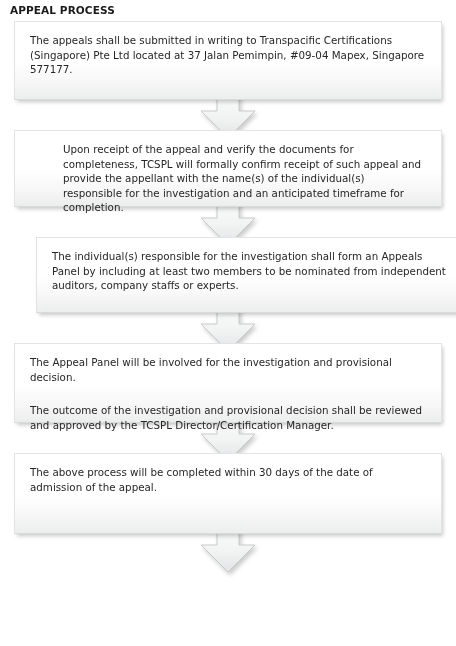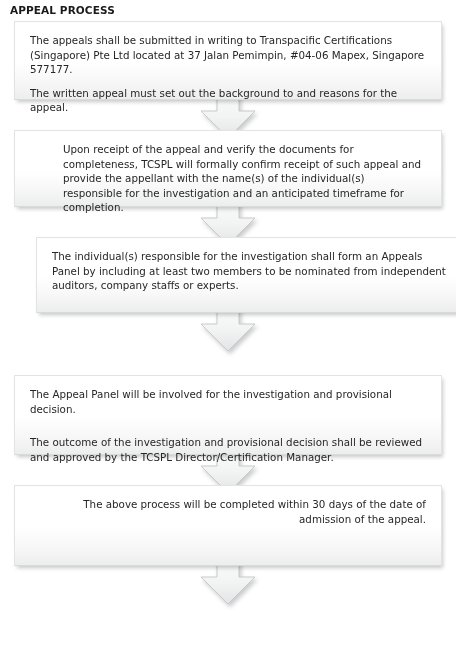--- a/index.html
+++ b/index.html
@@ -63,22 +63,22 @@
     line-height: 14.6px;
     color: #262626;
   }
   .node p + p { margin-top: 9px; }
   .node.spaced p + p { margin-top: 19px; }
 
   
   .node.n1 { height: 79px; }
   .node.n2 { height: 77px; padding-left: 48px; }
   .node.n3 { height: 76px; margin-left: 36px; }
-  .node.n4 { height: 80px; margin-top: 32px; }
-  .node.n5 { height: 81px; text-align: right; }
+  .node.n4 { height: 80px; }
+  .node.n5 { height: 81px; }
   .node.n6 { height: 58px; padding-top: 20px; }
 
   
   .connector {
     position: relative;
     height: 30px;
     width: 456px;
     z-index: 1;
   }
   .connector .arrow {
@@ -98,22 +98,21 @@
 </head>
 <body>
 
 <div id="page">
 
   <div class="page-title">APPEAL PROCESS</div>
 
   <div class="flow">
 
     <div class="node n1">
-      <p>The appeals shall be submitted in writing to Transpacific Certifications (Singapore) Pte Ltd located at 37 Jalan Pemimpin, #04-06 Mapex, Singapore 577177.</p>
-      <p>The written appeal must set out the background to and reasons for the appeal.</p>
+      <p>The appeals shall be submitted in writing to Transpacific Certifications (Singapore) Pte Ltd located at 37 Jalan Pemimpin, #09-04 Mapex, Singapore 577177.</p>
     </div>
 
     <div class="connector">
       <span class="arrow">
         <svg width="64" height="48" viewBox="0 0 64 48" xmlns="http://www.w3.org/2000/svg">
           <defs>
             <linearGradient id="ag1" x1="0" y1="0" x2="0" y2="1">
               <stop offset="0%" stop-color="#fcfcfc"></stop>
               <stop offset="55%" stop-color="#f2f3f3"></stop>
               <stop offset="100%" stop-color="#e3e4e5"></stop>

